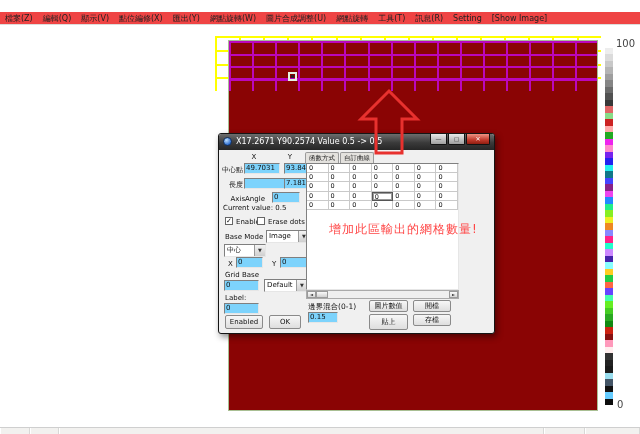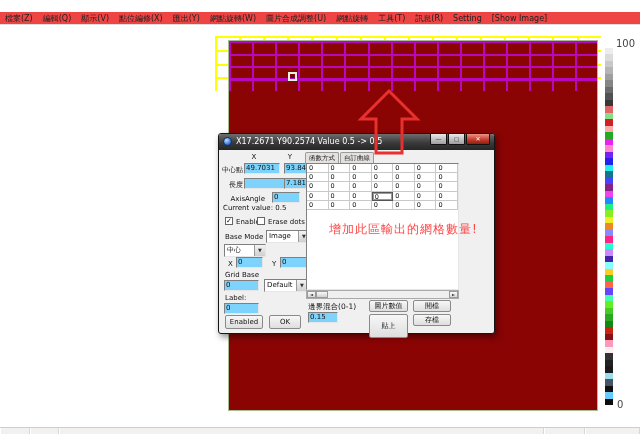--- a/index.html
+++ b/index.html
@@ -290,21 +290,21 @@
       <div class="harrow" style="left:0;">◄</div>
       <div class="hthumb"></div>
       <div class="harrow" style="right:0;">►</div>
     </div>
 
     <div class="dlg-label" style="left:89px;top:168px;font-size:7.5px;">邊界混合(0-1)</div>
     <div class="dlg-input" style="left:89px;top:178px;width:30px;">0.15</div>
 
     <div class="btn" style="left:150px;top:166px;width:39px;height:12px;">圖片數值</div>
     <div class="btn" style="left:194px;top:166px;width:38px;height:12px;">開檔</div>
-    <div class="btn" style="left:150px;top:180px;width:39px;height:24px;">貼上</div>
+    <div class="btn" style="left:150px;top:180px;width:39px;height:16px;">貼上</div>
     <div class="btn" style="left:194px;top:180px;width:38px;height:12px;">存檔</div>
   </div>
 
   <svg class="overlay-svg" viewBox="0 0 640 434">
     <polygon points="389,91 417,119 402,119 402,153 376,153 376,119 361,119" fill="none" stroke="#e8312e" stroke-width="3"></polygon>
   </svg>
 
   <div class="statusbar">
     <div class="status-seg" style="width:30px;"></div>
     <div class="status-seg" style="width:29px;"></div>

